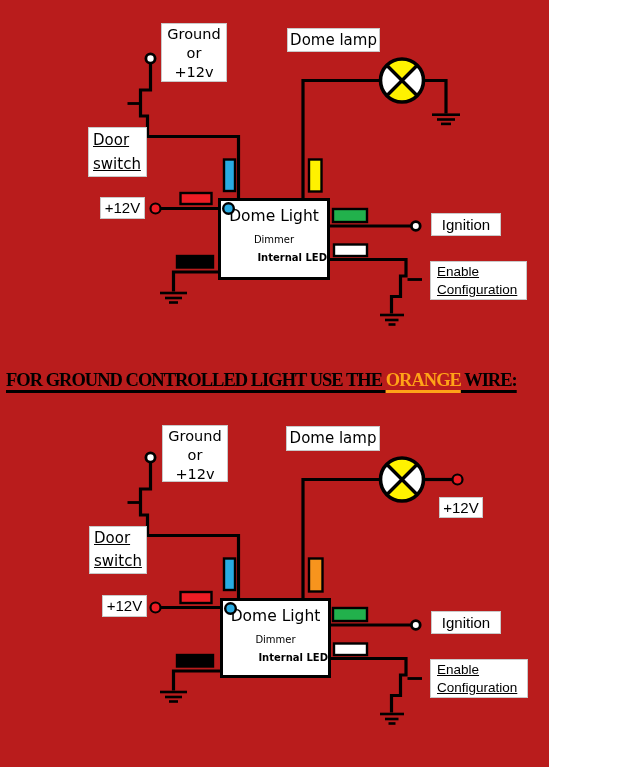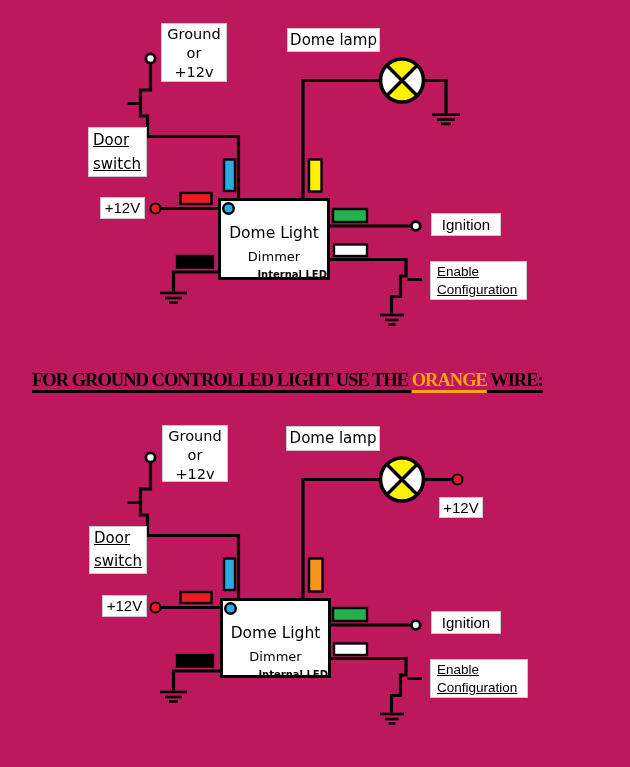--- a/index.html
+++ b/index.html
@@ -1,36 +1,36 @@
 <!DOCTYPE html>
 <html><head>
 <meta charset="utf-8">
 <style>
   html,body{margin:0;padding:0;background:#ffffff;}
-  .page{position:relative;width:630px;height:767px;background:#be185d;overflow:hidden;
+  .page{position:relative;width:549px;height:767px;background:#b91c1c;overflow:hidden;
         font-family:"DejaVu Sans",sans-serif;color:#000;}
   .diag{position:absolute;left:0;width:630px;}
   .diag svg{position:absolute;left:0;top:0;}
   .wire{fill:none;stroke:#000;stroke-width:3.2;}
   .thin{fill:none;stroke:#000;stroke-width:2.8;}
   .gline{stroke:#000;stroke-width:2.6;}
   .conn{stroke:#000;stroke-width:2.4;}
   .lamp-outline{fill:none;stroke:#000;stroke-width:3.6;}
   .lamp-x{stroke:#000;stroke-width:3.4;}
   .lbl{position:absolute;background:#fff;border:1px solid #c9c9c9;text-align:center;
        font-size:14.5px;line-height:19px;box-sizing:border-box;}
   .lbl.arial{font-family:"Liberation Sans",sans-serif;}
   .lbl.left{text-align:left;text-decoration:underline;}
   .dimmer{position:absolute;box-sizing:border-box;background:#fff;border:3px solid #000;
           text-align:center;}
-  .dimmer .t1{font-size:15.5px;line-height:23px;margin-top:21px;}
-  .dimmer .t2{font-size:13px;line-height:23px;}
+  .dimmer .t1{font-size:15.5px;line-height:23px;margin-top:4px;}
+  .dimmer .t2{font-size:10px;line-height:23px;}
   .ledrow{display:flex;align-items:center;justify-content:flex-end;margin-top:1px;gap:4px;}
   .ledrow span{font-size:10px;font-weight:bold;}
-  .heading{position:absolute;left:32px;top:370px;white-space:nowrap;
+  .heading{position:absolute;left:6px;top:370px;white-space:nowrap;
            font-family:"Liberation Serif",serif;font-weight:bold;font-size:18.5px;
            letter-spacing:-1px;}
   .heading span{text-decoration:underline;text-decoration-thickness:2.5px;text-underline-offset:4px;}
 </style>
 </head>
 <body>
 
 <div class="page">
 
   <section class="diag" style="top:0;height:350px;">

